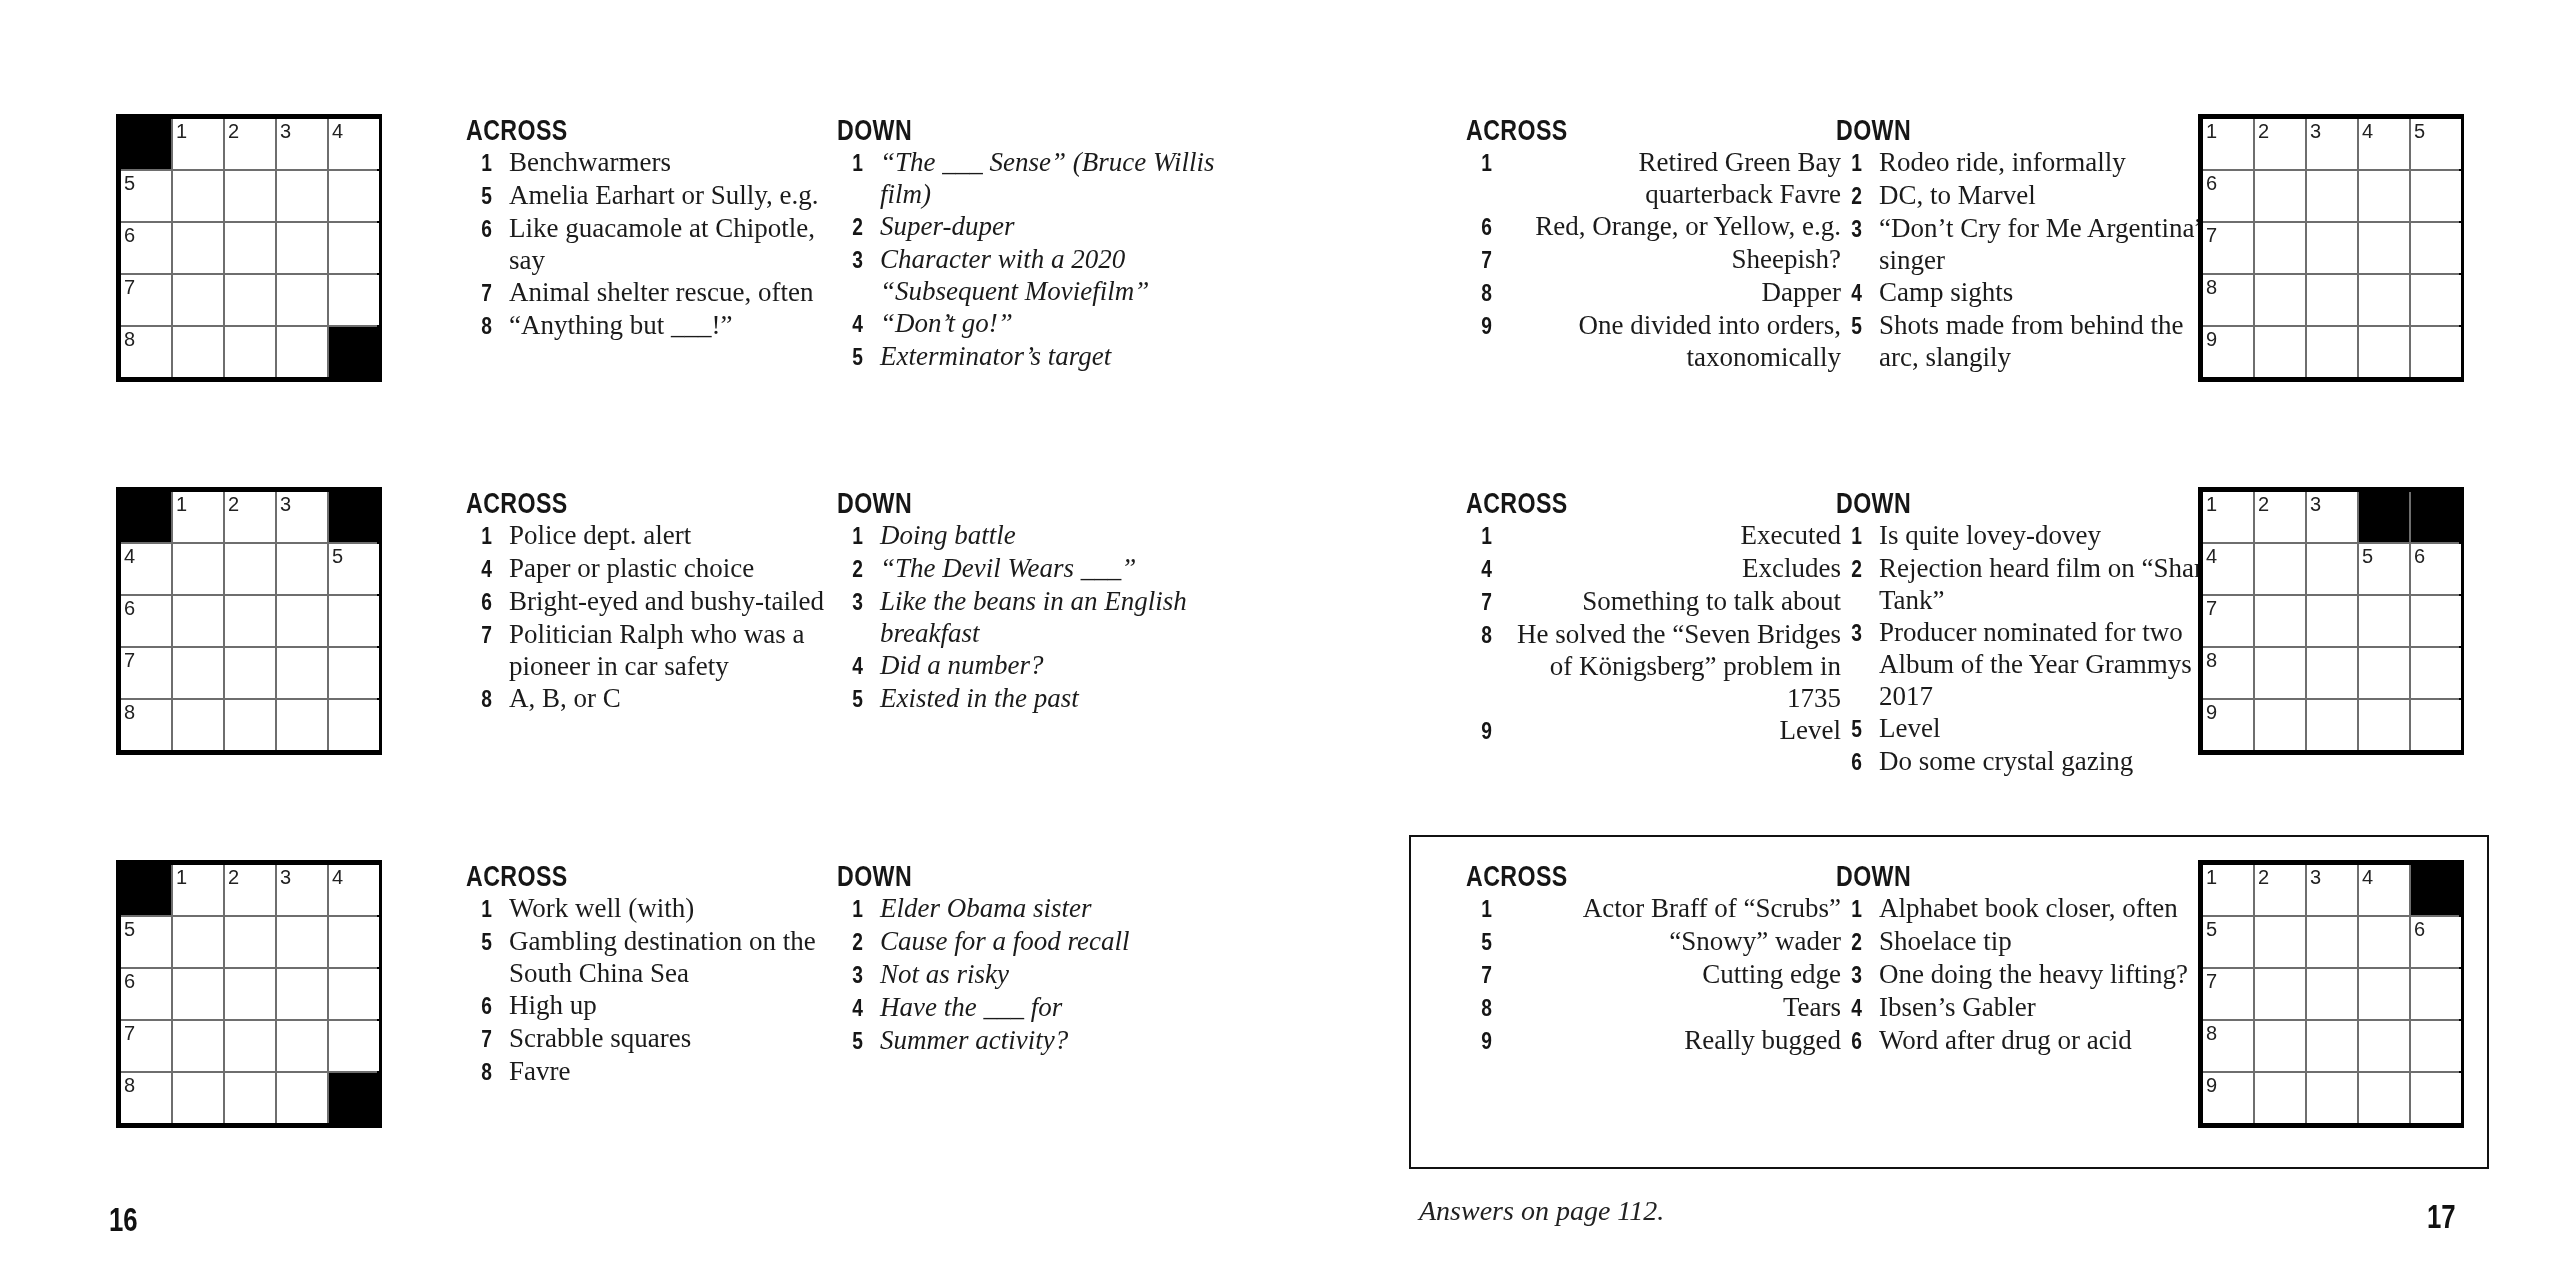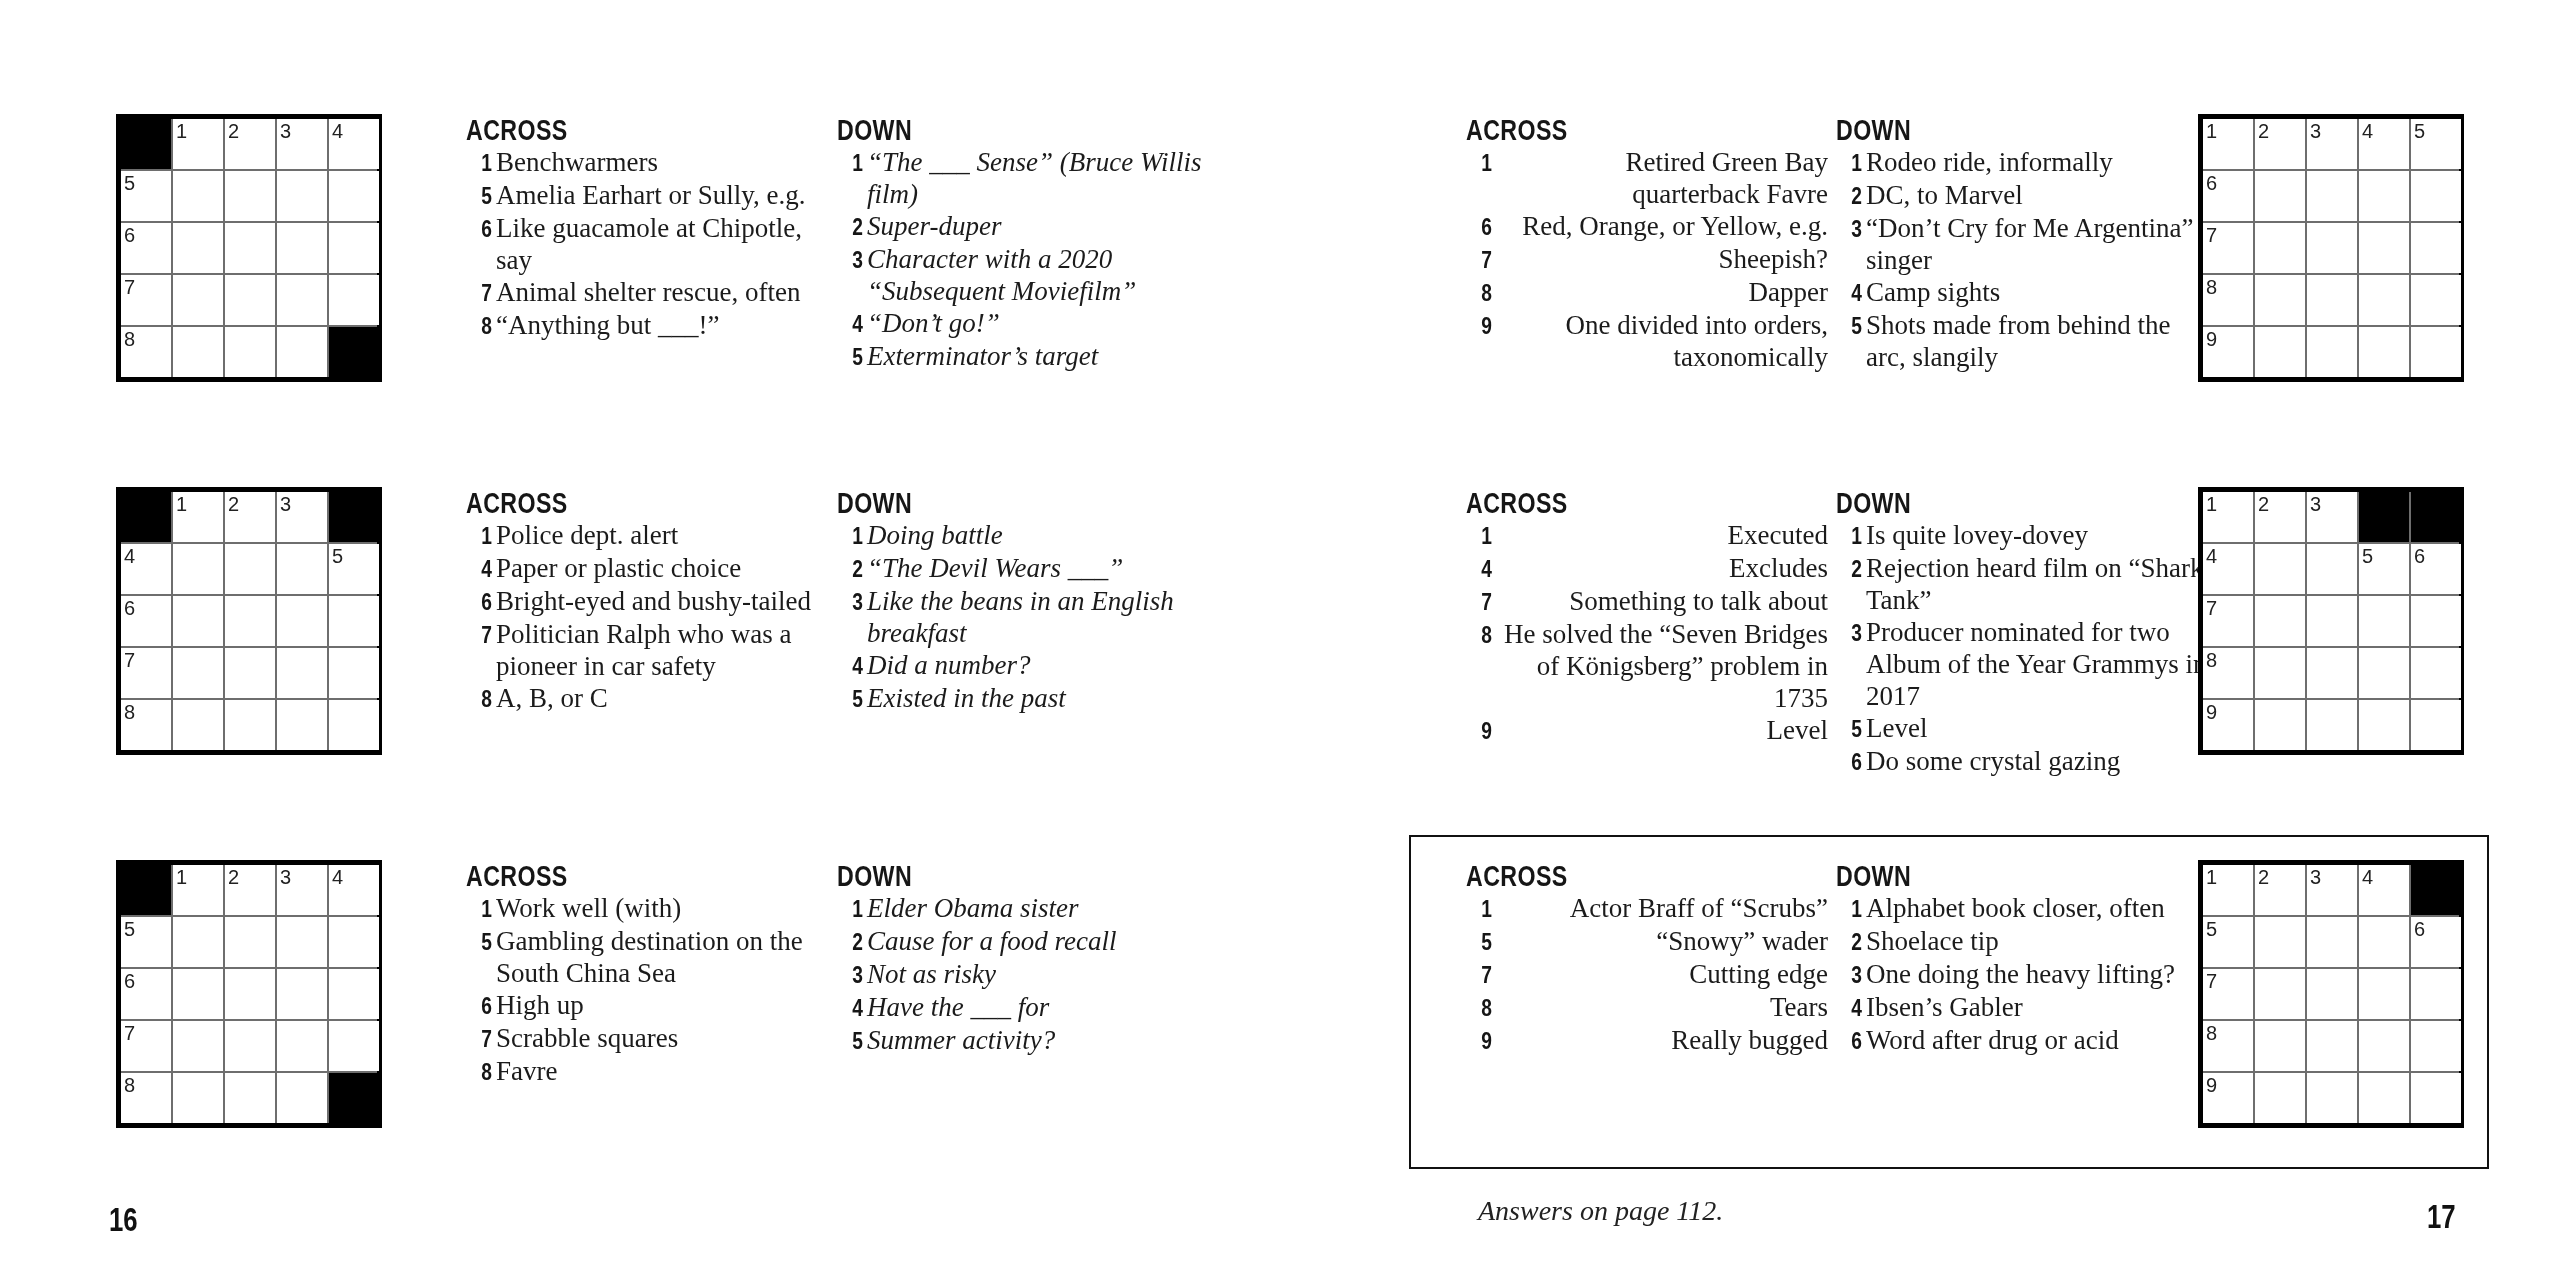--- a/index.html
+++ b/index.html
@@ -29,21 +29,21 @@
     letter-spacing:0.5px;color:#161616;
   }
   .clue{display:flex;font-size:27px;line-height:32px;}
   .cn{
     flex:0 0 26px;text-align:right;
     font-family:"Liberation Sans", sans-serif;
     font-weight:700;font-size:24px;line-height:33px;
     transform:scaleX(0.8);transform-origin:right top;
     color:#161616;
   }
-  .ct{margin-left:4px;}
+  .ct{margin-left:17px;}
   .layout-left  .across .ct{width:342px;}
   .layout-left  .down   .ct{width:357px;font-style:italic;}
   .layout-right .across .ct{width:332px;text-align:right;}
   .layout-right .down   .ct{width:342px;}
 
   .grid{
     display:grid;
     grid-template-columns:repeat(5,50px);
     grid-auto-rows:50px;
     gap:2px;
@@ -66,21 +66,21 @@
   .page-num{
     position:absolute;
     font-family:"Liberation Sans", sans-serif;
     font-weight:700;font-size:33px;
     transform:scaleX(0.78);transform-origin:left top;
     color:#111;
   }
   #page-num-left{left:109px;top:1201px;}
   #page-num-right{left:2427px;top:1198px;}
   .answers-note{
-    position:absolute;left:1478px;top:1195px;
+    position:absolute;left:1419px;top:1195px;
     font-style:italic;font-size:28px;color:#222;
   }
 </style>
 </head>
 <body>
 
 <div class="feature-box"></div>
 
 <div class="puzzle layout-left" id="pz0" style="left:116px;top:114px;">
   <div class="col grid-wrap">

